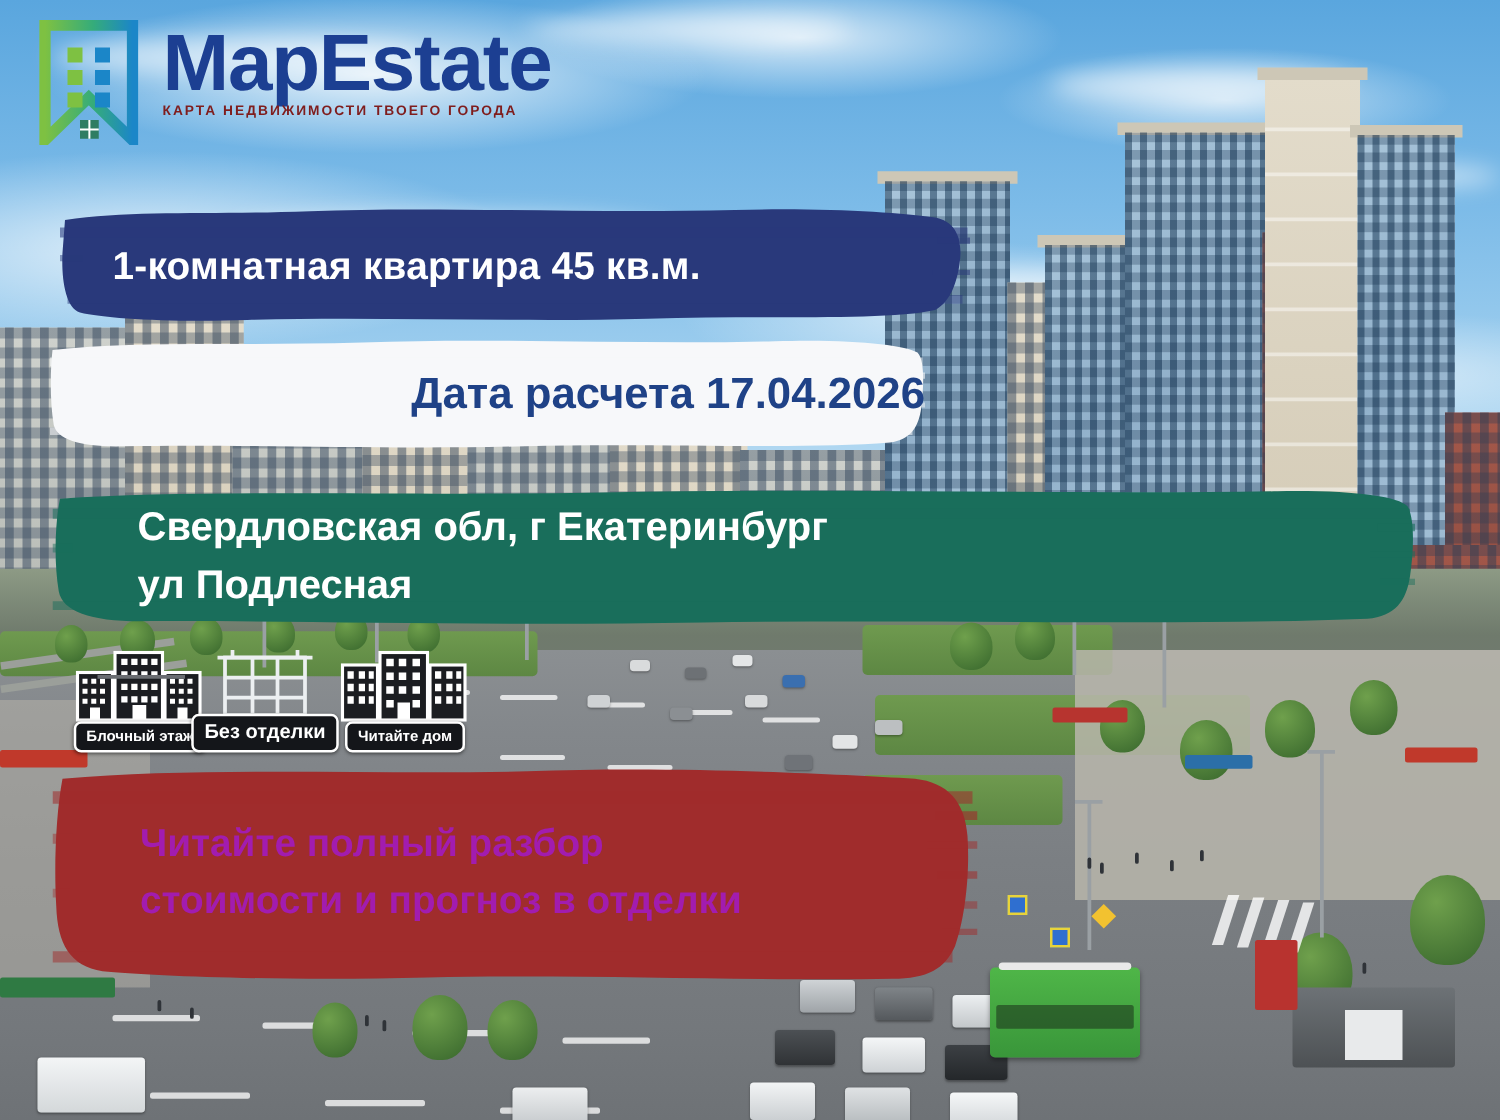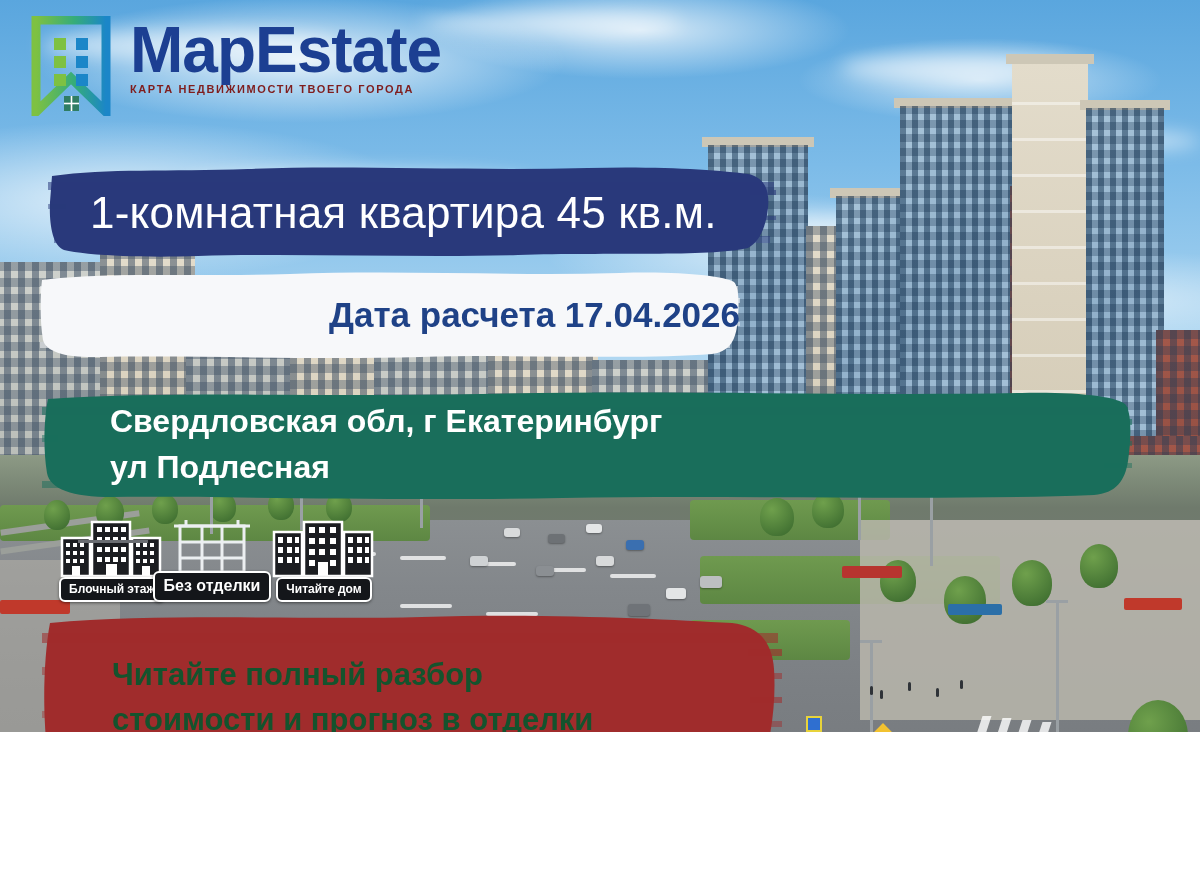--- a/index.html
+++ b/index.html
@@ -4,21 +4,21 @@
 <style>
   * { box-sizing: border-box; margin: 0; padding: 0; }
   html, body {
     width: 1200px; height: 896px;
     font-family: "Liberation Sans", sans-serif;
     overflow: hidden;
   }
 
   #poster {
     position: relative;
-    width: 1200px; height: 732px;
+    width: 1200px; height: 896px;
     overflow: hidden;
     background: #9cc6e8;
   }
 
   
   .photo { position:absolute; inset:0; overflow:hidden; }
 
   
   .sky {
     position:absolute; left:0; top:0; width:1200px; height:470px;
@@ -109,36 +109,36 @@
     margin-top:2px; font-size:11px; font-weight:bold; color:#7f1d1d;
     letter-spacing:1.6px;
   }
 
   
   .banner { position:absolute; display:flex; flex-direction:column; justify-content:center; }
   .banner .paint { position:absolute; inset:0; }
 
   .bn-title { left:48px; top:160px; width:730px; height:105px; padding:0 0 0 42px; }
   .bn-title .txt {
-    position:relative; color:#ffffff; font-size:44px; font-weight:normal; letter-spacing:.2px;
+    position:relative; color:#ffffff; font-size:31px; font-weight:bold; letter-spacing:.2px;
   }
 
   .bn-date { left:40px; top:262px; width:700px; height:105px; padding:0 0 0 65px;text-align:right; }
   .bn-date .txt {
     position:relative; color:#1f4287; font-size:35px; font-weight:bold;
   }
 
   .bn-addr { left:42px; top:385px; width:1090px; height:118px; padding:0 0 0 68px; }
   .bn-addr .txt {
     position:relative; color:#ffffff; font-size:32px; font-weight:bold; line-height:1.45;
   }
 
   .bn-cta { left:42px; top:607px; width:740px; height:182px; padding:0 0 0 70px; }
   .bn-cta .txt {
-    position:relative; color:#14532d; font-size:31px; font-weight:bold; line-height:1.45;
+    position:relative; color:#a21caf; font-size:31px; font-weight:bold; line-height:1.45;
   }
 
   
   .features { position:absolute; left:48px; top:512px; width:340px; height:90px; }
   .feat { position:absolute; bottom:0; }
   .feat .icon { position:absolute; bottom:22px; left:50%; transform:translateX(-50%); }
   .feat .lbl {
     position:relative; display:inline-block;
     background:#14161a; color:#ffffff;
     border:2px solid #ffffff; border-radius:6px;

